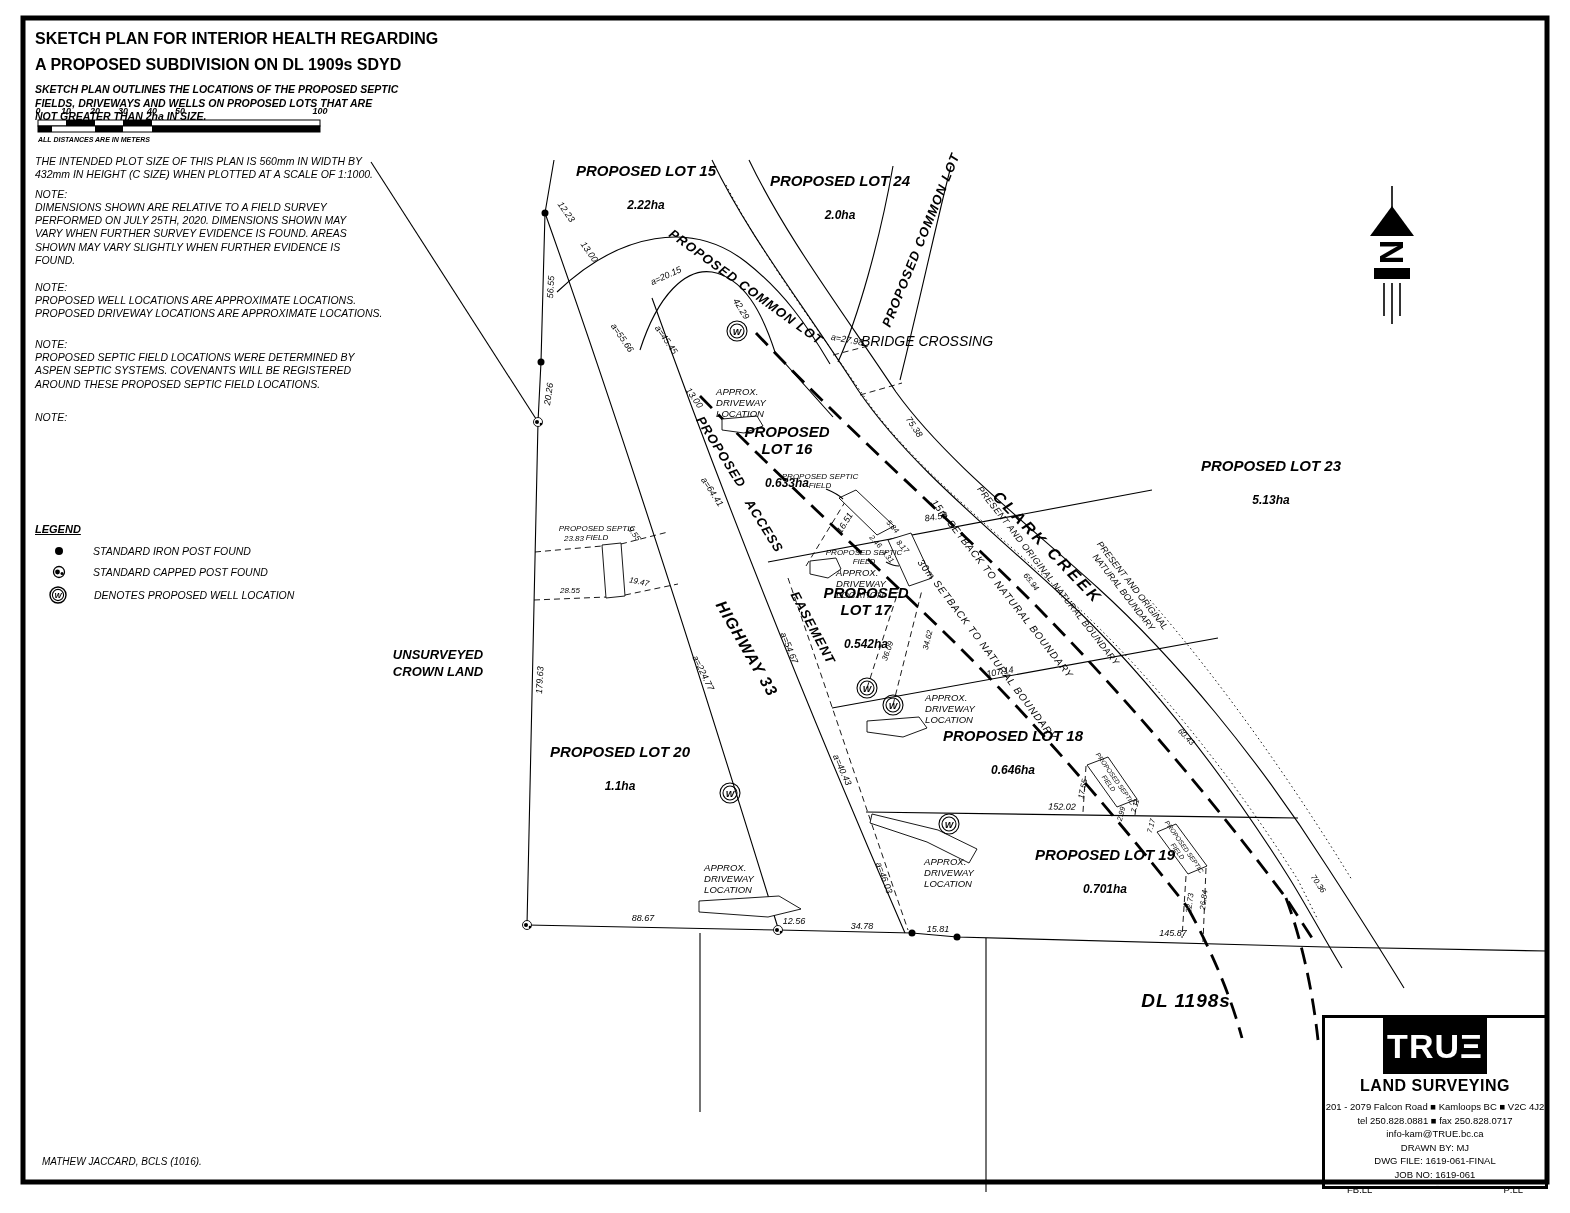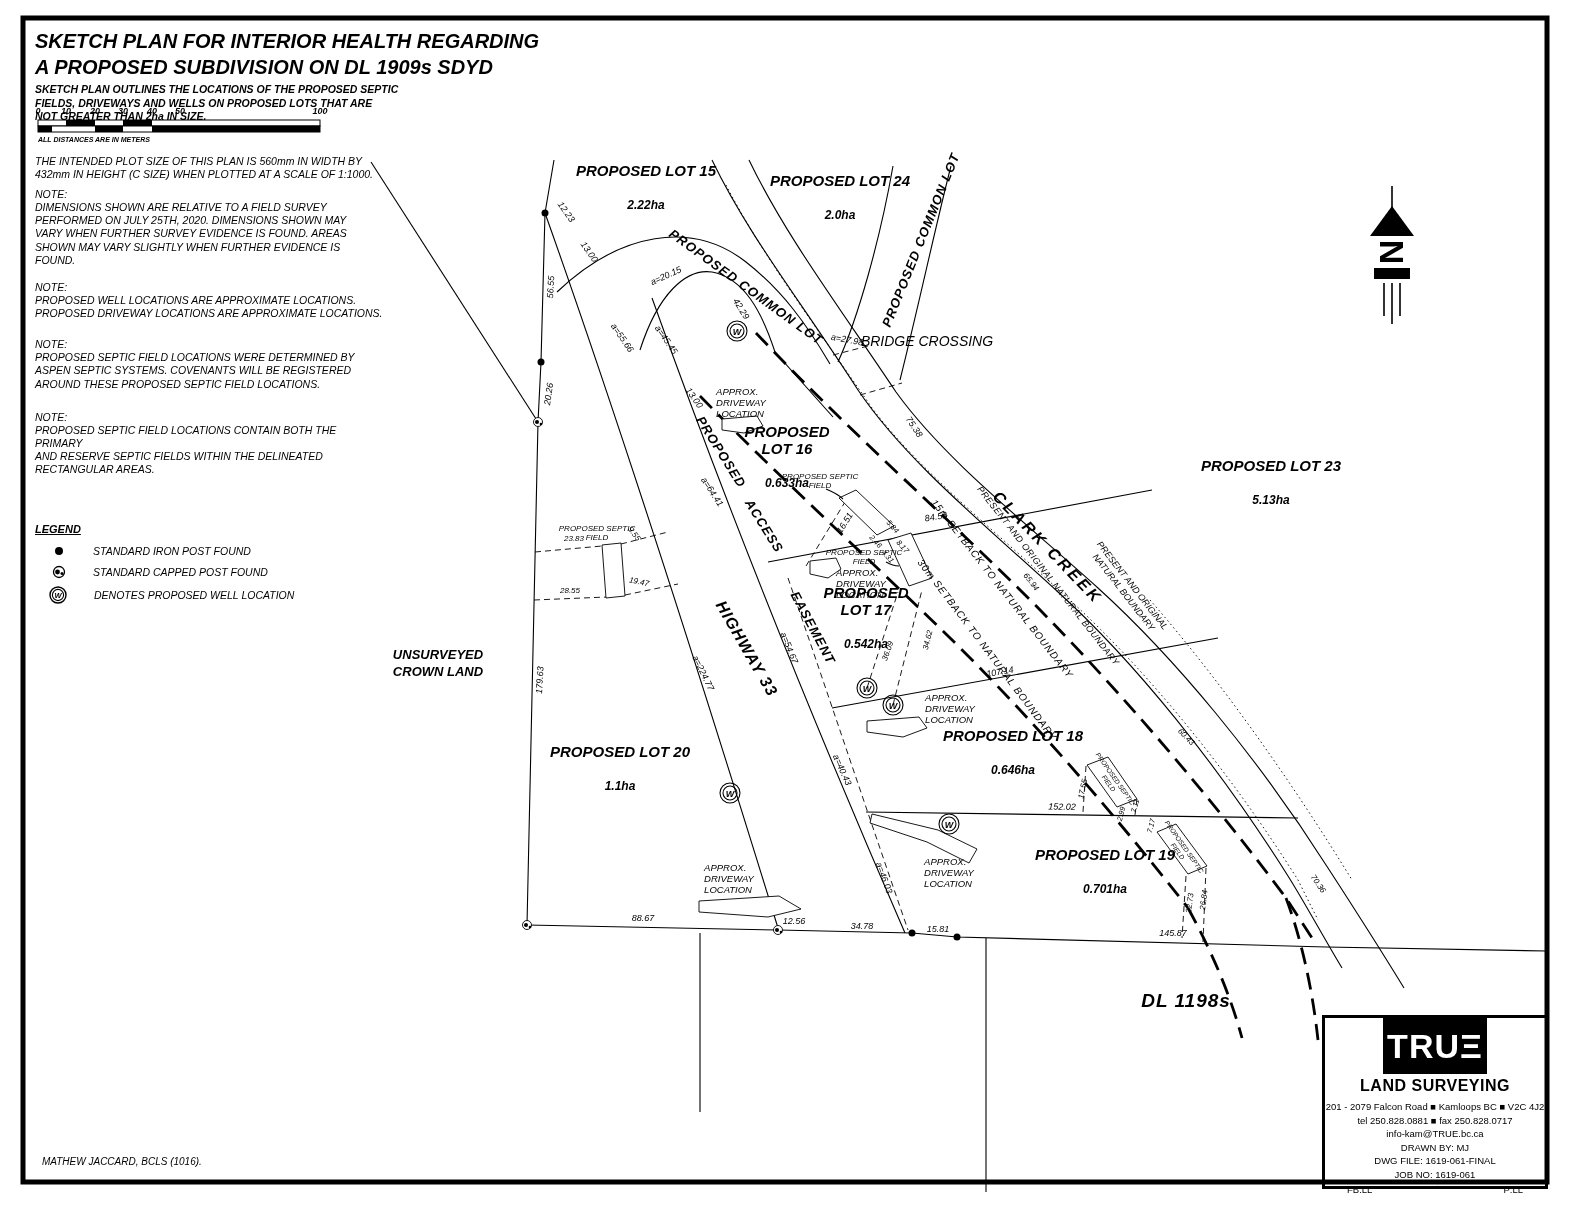--- a/index.html
+++ b/index.html
@@ -13,21 +13,21 @@
   .d{fill:none;stroke:#000;stroke-width:0.9;stroke-dasharray:6 4}
   .ip{fill:#000;stroke:none}
   .wt{font:italic bold 9px "Liberation Sans",sans-serif;text-anchor:middle;fill:#000}
   .lbl{position:absolute;font-style:italic;white-space:pre-line;text-align:center;line-height:1.18;transform:translate(-50%,-50%)}
   .m{font-size:9px}
   .b{font-weight:bold}
   .lotl{position:absolute;transform:translate(-50%,-50%);text-align:center;white-space:pre-line}
   .lot{font-style:italic;font-weight:bold;font-size:15px;line-height:1.12}
   .area{font-style:italic;font-weight:bold;font-size:12px}
   .hblock{position:absolute;left:35px}
-  .title{font-size:20px;font-weight:bold;font-style:italic}
+  .title{font-size:16px;font-weight:bold;}
   .sub{font-size:10.5px;font-weight:bold;font-style:italic;white-space:pre-line;line-height:1.3}
   .plain{font-size:10.5px;font-style:italic;white-space:pre-line;line-height:1.25}
   .note{margin-bottom:14px}
   .tick{position:absolute;transform:translate(-50%,0);font-size:9px;font-style:italic;font-weight:bold}
   .legend-row{display:flex;align-items:center;gap:26px;margin-bottom:5px}
   .legend-label{font-size:10.5px;font-style:italic}
   .firm{position:absolute;left:1322px;top:1015px;width:220px;height:168px;border:3px solid #000;text-align:center}
   .logo-box{width:104px;height:56px;background:#000;color:#fff;margin:0 auto;display:flex;align-items:center;justify-content:center}
   .logo-text{font-size:34px;font-weight:bold;letter-spacing:1px}
   .firm-name{font-size:16px;font-weight:bold;letter-spacing:0.5px;margin-top:3px}
@@ -195,23 +195,20 @@
 PROPOSED DRIVEWAY LOCATIONS ARE APPROXIMATE LOCATIONS.</div>
     </div>
     <div class="note" style="margin-top:18px">
       <div class="plain">NOTE:</div>
       <div class="plain">PROPOSED SEPTIC FIELD LOCATIONS WERE DETERMINED BY
 ASPEN SEPTIC SYSTEMS. COVENANTS WILL BE REGISTERED
 AROUND THESE PROPOSED SEPTIC FIELD LOCATIONS.</div>
     </div>
     <div class="note" style="margin-top:20px">
       <div class="plain">NOTE:</div>
-      <div class="plain">PROPOSED SEPTIC FIELD LOCATIONS CONTAIN BOTH THE PRIMARY
-AND RESERVE SEPTIC FIELDS WITHIN THE DELINEATED
-RECTANGULAR AREAS.</div>
     </div>
   </div>
 
   <div class="hblock" style="top:523px">
     <div style="font-size:11px;font-weight:bold;font-style:italic;text-decoration:underline;margin-bottom:8px">LEGEND</div>
     <div class="legend-row" style="padding-left:16px">
       <svg width="16" height="16">
           <circle cx="8" cy="8" r="4" fill="#000"></circle>
         </svg>
       <span class="legend-label">STANDARD IRON POST FOUND</span>

